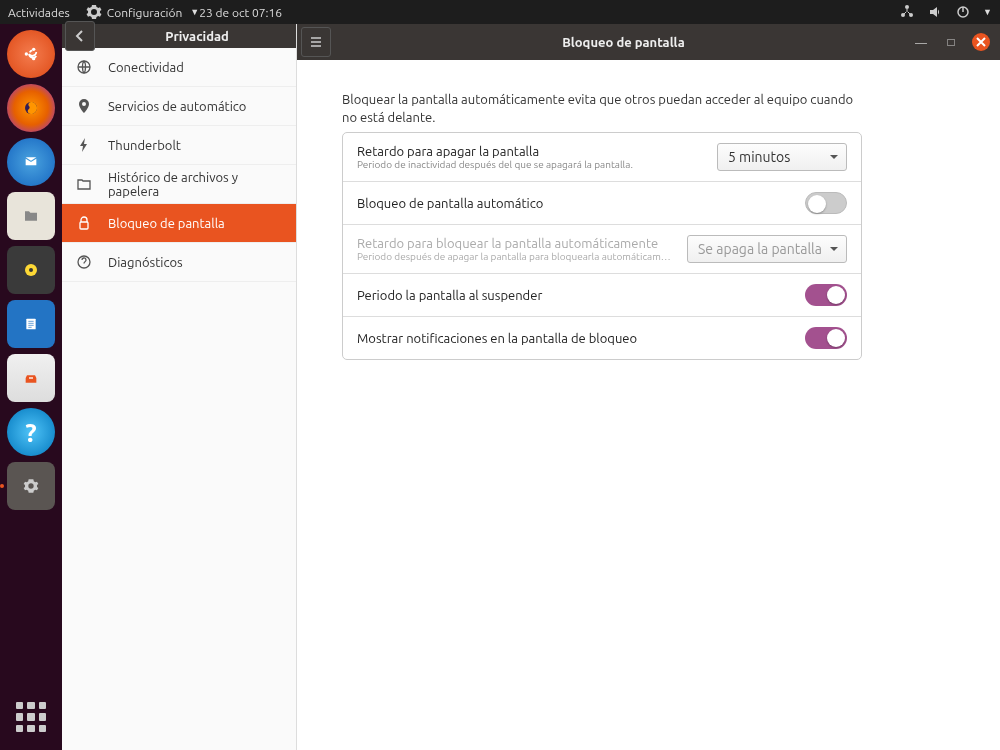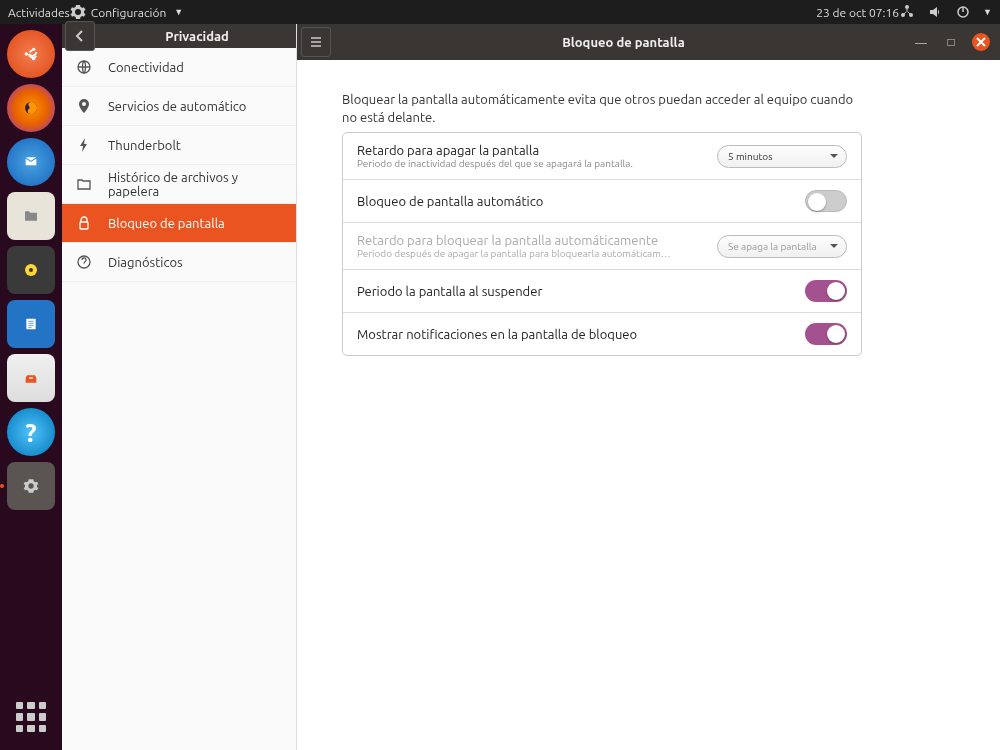--- a/index.html
+++ b/index.html
@@ -1,22 +1,22 @@
 <!DOCTYPE html>
 <html><head>
 <meta charset="utf-8">
 <style>
 *{margin:0;padding:0;box-sizing:border-box;font-family:Ubuntu,Arial,sans-serif}
 body{width:1000px;height:750px;background:#2c001e;overflow:hidden;position:relative}
 
 
 .topbar{height:24px;background:#1d1d1d;color:#ddd;display:flex;align-items:center;padding:0 8px;font-size:12px}
-.topbar-left{display:flex;align-items:center;gap:0}
+.topbar-left{display:flex;align-items:center;gap:16px}
 .topbar-item{display:flex;align-items:center;gap:5px}
-.topbar-center{flex:1;text-align:right}
+.topbar-center{flex:1;text-align:left}
 .topbar-right{display:flex;align-items:center;gap:12px}
 .topbar-right span{display:inline-flex;align-items:center}
 
 
 .dock{position:absolute;left:0;top:24px;bottom:0;width:62px;background:rgba(40,10,30,0.85);display:flex;flex-direction:column;align-items:center;padding:6px 0;gap:6px}
 .dock-icon{width:48px;height:48px;border-radius:24px;display:flex;align-items:center;justify-content:center;font-size:24px;position:relative}
 .dock-icon.active::before{content:"";position:absolute;left:-7px;top:50%;transform:translateY(-50%);width:4px;height:4px;border-radius:2px;background:#e95420}
 .dock-spacer{flex:1}
 .dock-apps{width:30px;height:30px;display:grid;grid-template-columns:repeat(3,1fr);grid-template-rows:repeat(3,1fr);gap:4px;margin-bottom:12px}
 .dock-apps span{background:#ccc;border-radius:1px}
@@ -44,21 +44,21 @@
 .content{padding:30px 45px;color:#333}
 .description{font-size:13px;line-height:1.4;margin-bottom:6px;max-width:520px}
 .panel{border:1px solid #ccc;border-radius:5px;max-width:520px}
 .row{padding:10px 14px;border-bottom:1px solid #ddd;display:flex;align-items:center;gap:12px}
 .row:last-child{border-bottom:none}
 .row-text{flex:1}
 .row-label{font-size:13px;color:#222}
 .row-sub{font-size:10px;color:#888;margin-top:1px}
 .row.disabled .row-label,.row.disabled .row-sub{color:#aaa}
 
-.dropdown{border:1px solid #bbb;border-radius:12px;padding:5px 24px 5px 10px;font-size:10px;background:linear-gradient(#fdfdfd,#f0f0f0);position:relative;min-width:130px}
+.dropdown{border:1px solid #bbb;border-radius:3px;padding:5px 24px 5px 10px;font-size:14px;background:linear-gradient(#fdfdfd,#f0f0f0);position:relative;min-width:130px}
 .dropdown::after{content:"";position:absolute;right:8px;top:50%;transform:translateY(-50%);border-left:4px solid transparent;border-right:4px solid transparent;border-top:4px solid #555}
 .dropdown.disabled{color:#999}
 
 .toggle{width:42px;height:22px;border-radius:11px;position:relative;transition:.2s}
 .toggle::after{content:"";position:absolute;width:18px;height:18px;border-radius:9px;background:#fff;top:2px;transition:.2s;box-shadow:0 1px 2px rgba(0,0,0,.3)}
 .toggle.off{background:#ccc;border:1px solid #bbb}
 .toggle.off::after{left:2px}
 .toggle.on{background:#a3518f}
 .toggle.on::after{right:2px}
 

